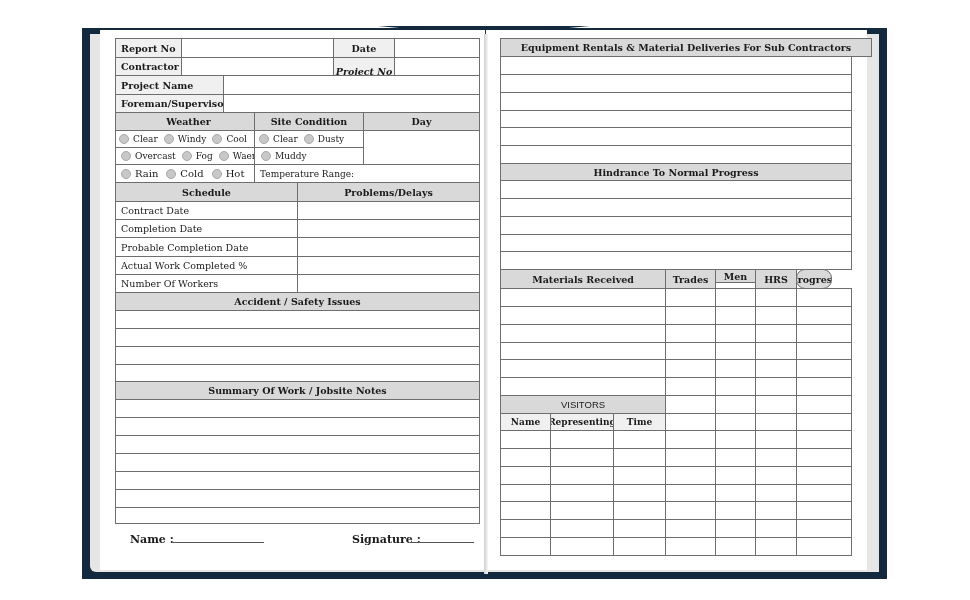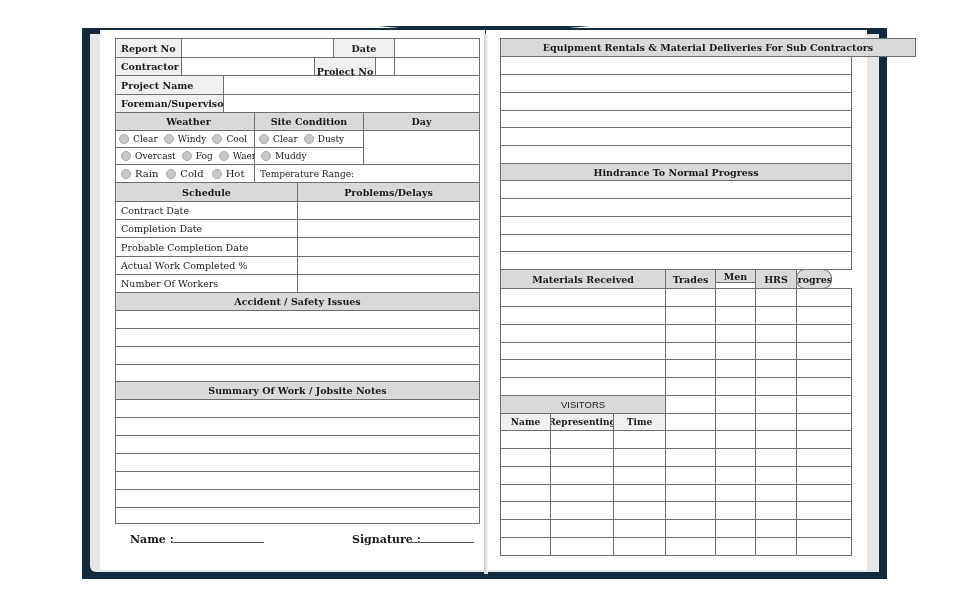--- a/index.html
+++ b/index.html
@@ -55,21 +55,21 @@
 <div class="page" style="left:486px; top:30px; width:381px; height:540px;"></div>
 <div class="abs" style="left:484px; top:34px; width:4px; height:540px; background:linear-gradient(90deg,#cfcfcf,#f5f5f5);"></div>
 
 <div class="cell lbl" style="left:115px; top:38px; width:67px; height:20px;">Report No</div>
 <div class="cell" style="left:181px; top:38px; width:153px; height:20px;"></div>
 <div class="cell lbl center" style="left:333px; top:38px; width:62px; height:20px;">Date</div>
 <div class="cell" style="left:394px; top:38px; width:86px; height:20px;"></div>
 
 <div class="cell lbl" style="left:115px; top:57px; width:67px; height:19px;">Contractor</div>
 <div class="cell" style="left:181px; top:57px; width:153px; height:19px;"></div>
-<div class="cell lbl center" style="left:314px; top:57px; width:62px; height:29px;">Project No</div>
+<div class="cell lbl center" style="left:333px; top:57px; width:62px; height:29px;font-style:italic;">Project No</div>
 <div class="cell" style="left:394px; top:57px; width:86px; height:19px;"></div>
 
 <div class="cell lbl" style="left:115px; top:75px; width:109px; height:20px;">Project Name</div>
 <div class="cell" style="left:223px; top:75px; width:257px; height:20px;"></div>
 
 <div class="cell lbl" style="left:115px; top:94px; width:109px; height:19px;">Foreman/Supervisor</div>
 <div class="cell" style="left:223px; top:94px; width:257px; height:19px;"></div>
 
 <div class="cell hd" style="left:115px; top:112px; width:140px; height:19px;padding-left:7px;">Weather</div>
 <div class="cell hd" style="left:254px; top:112px; width:110px; height:19px;">Site Condition</div>
@@ -166,21 +166,21 @@
 <div class="cell" style="left:115px; top:453px; width:365px; height:19px;"></div>
 <div class="cell" style="left:115px; top:471px; width:365px; height:19px;"></div>
 <div class="cell" style="left:115px; top:489px; width:365px; height:19px;"></div>
 <div class="cell" style="left:115px; top:507px; width:365px; height:17px;"></div>
 
 <div class="foot-label" style="left:130px; top:533px;text-align:right;">Name :</div>
 <div class="foot-line" style="left:173px; top:542px; width:91px;"></div>
 <div class="foot-label" style="left:352px; top:533px;">Signature :</div>
 <div class="foot-line" style="left:411px; top:542px; width:63px;"></div>
 
-<div class="cell hd" style="left:500px; top:38px; width:416px; height:19px;">Equipment Rentals &amp; Material Deliveries For Sub Contractors</div>
+<div class="cell hd" style="left:500px; top:38px; width:372px; height:19px;">Equipment Rentals &amp; Material Deliveries For Sub Contractors</div>
 <div class="cell" style="left:500px; top:56px; width:352px; height:19px;"></div>
 <div class="cell" style="left:500px; top:74px; width:352px; height:19px;"></div>
 <div class="cell" style="left:500px; top:92px; width:352px; height:19px;"></div>
 <div class="cell" style="left:500px; top:110px; width:352px; height:18px;"></div>
 <div class="cell" style="left:500px; top:127px; width:352px; height:19px;"></div>
 <div class="cell" style="left:500px; top:145px; width:352px; height:19px;"></div>
 
 <div class="cell hd" style="left:500px; top:163px; width:352px; height:18px;">Hindrance To Normal Progress</div>
 <div class="cell" style="left:500px; top:180px; width:352px; height:19px;"></div>
 <div class="cell" style="left:500px; top:198px; width:352px; height:19px;"></div>

